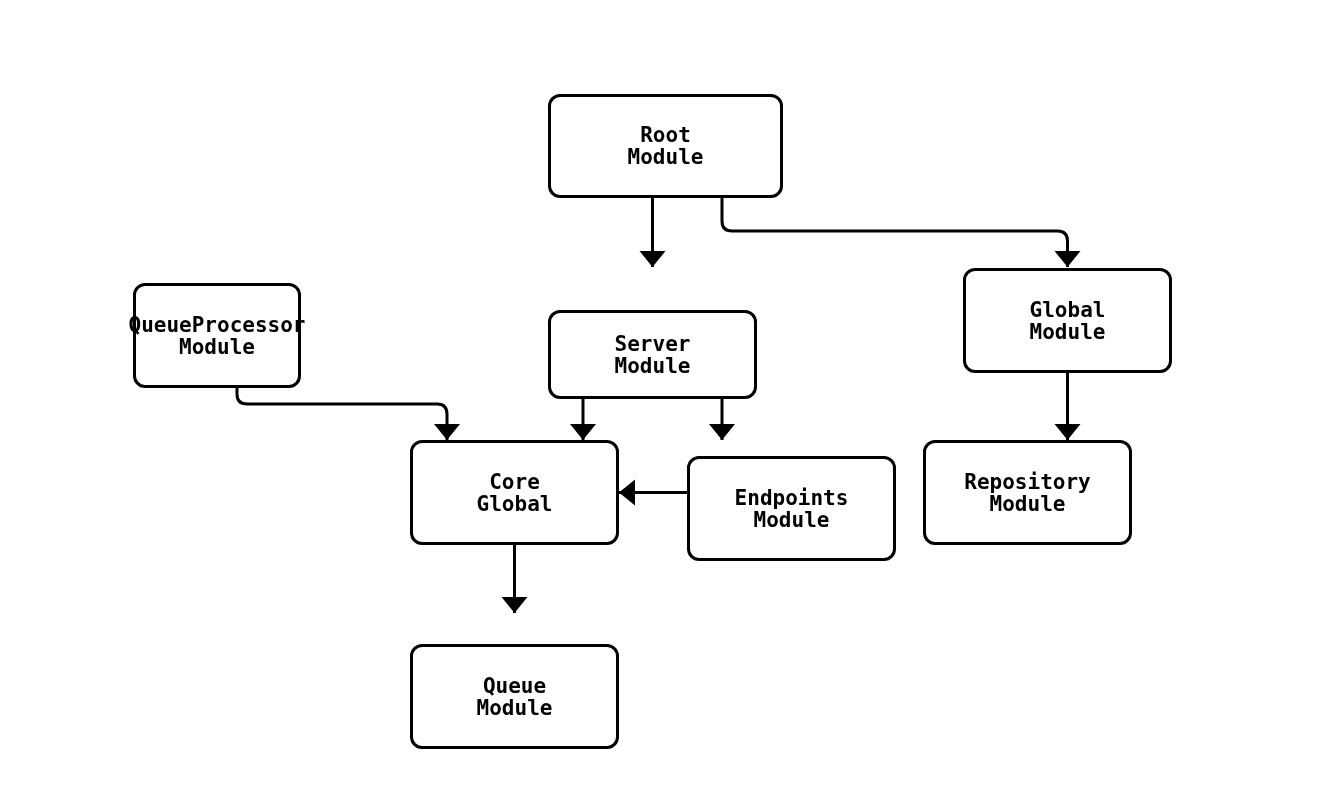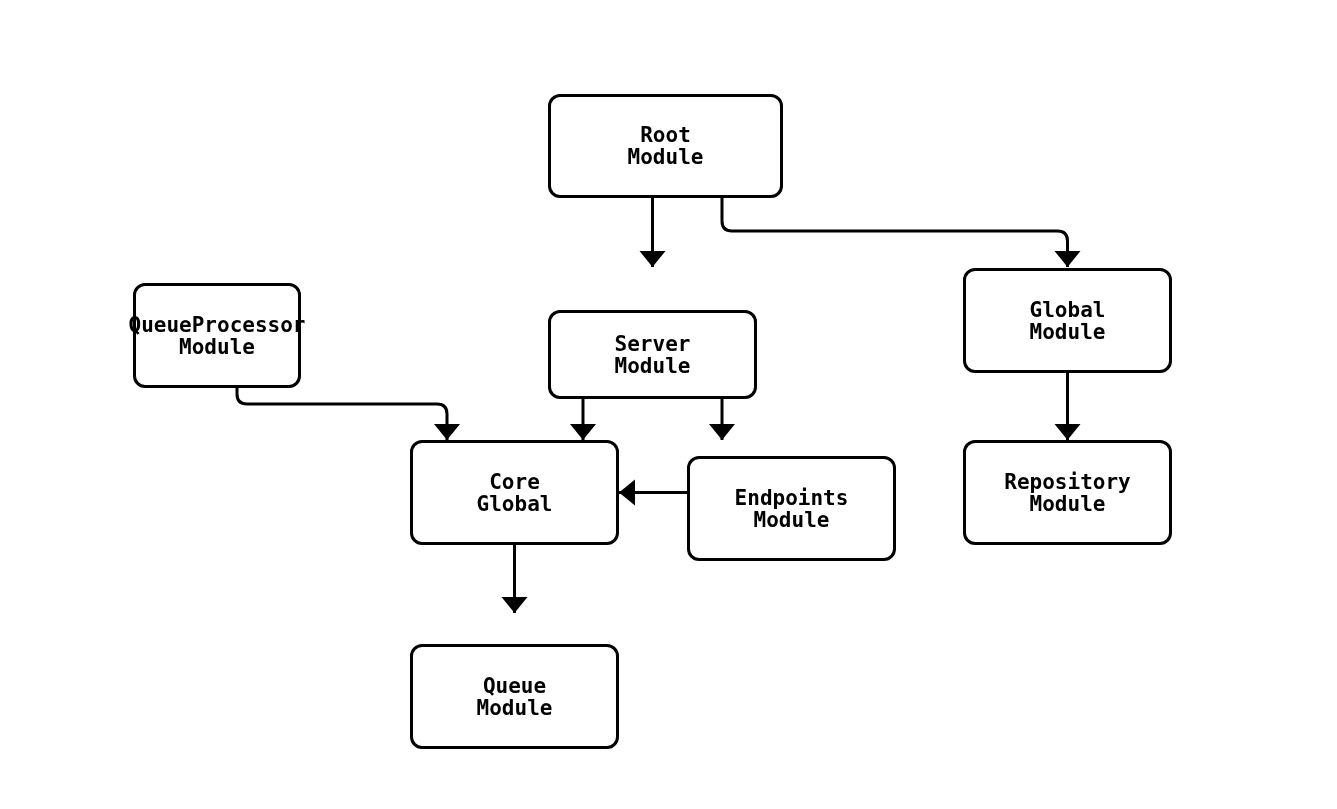--- a/index.html
+++ b/index.html
@@ -93,21 +93,21 @@
   <div class="node" style="left:410px; top:440px; width:209px; height:105px;">
     <span class="node-label">Core
 Global</span>
   </div>
 
   <div class="node" style="left:687px; top:440px; width:209px; height:105px;margin-top:16px;">
     <span class="node-label">Endpoints
 Module</span>
   </div>
 
-  <div class="node" style="left:963px; top:440px; width:209px; height:105px;">
+  <div class="node" style="left:923px; top:440px; width:209px; height:105px;">
     <span class="node-label">Repository
 Module</span>
   </div>
 
   <div class="node" style="left:410px; top:613px; width:209px; height:105px;margin-top:31px;">
     <span class="node-label">Queue
 Module</span>
   </div>
 
 </div>

